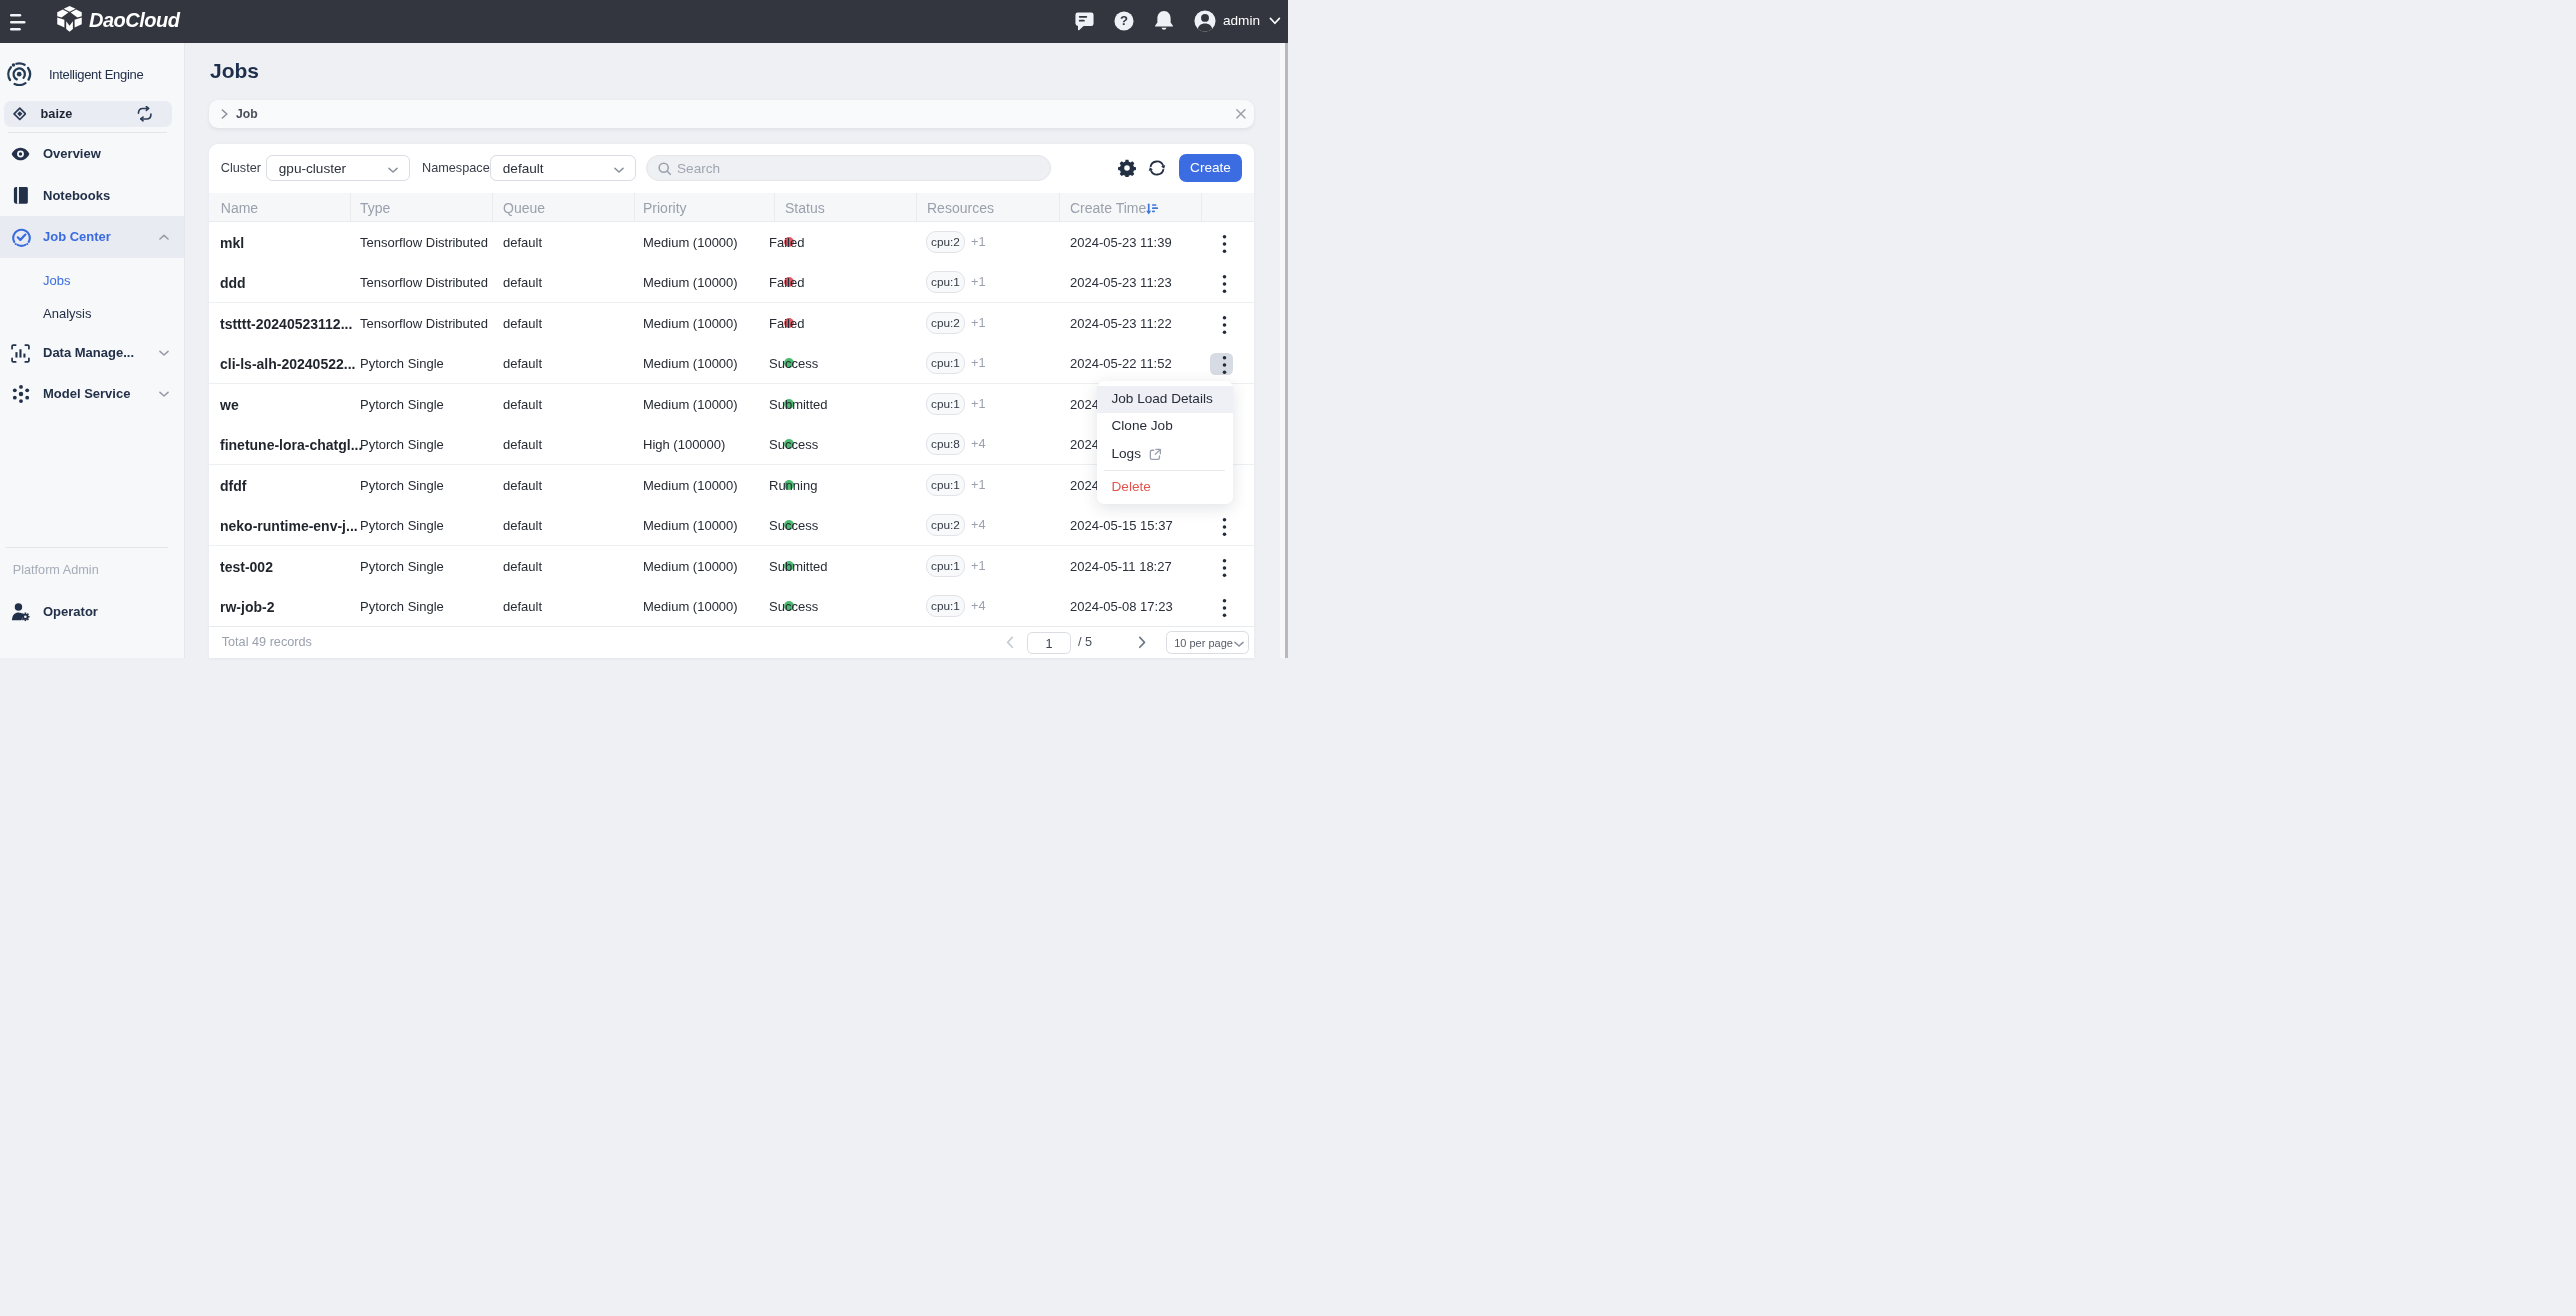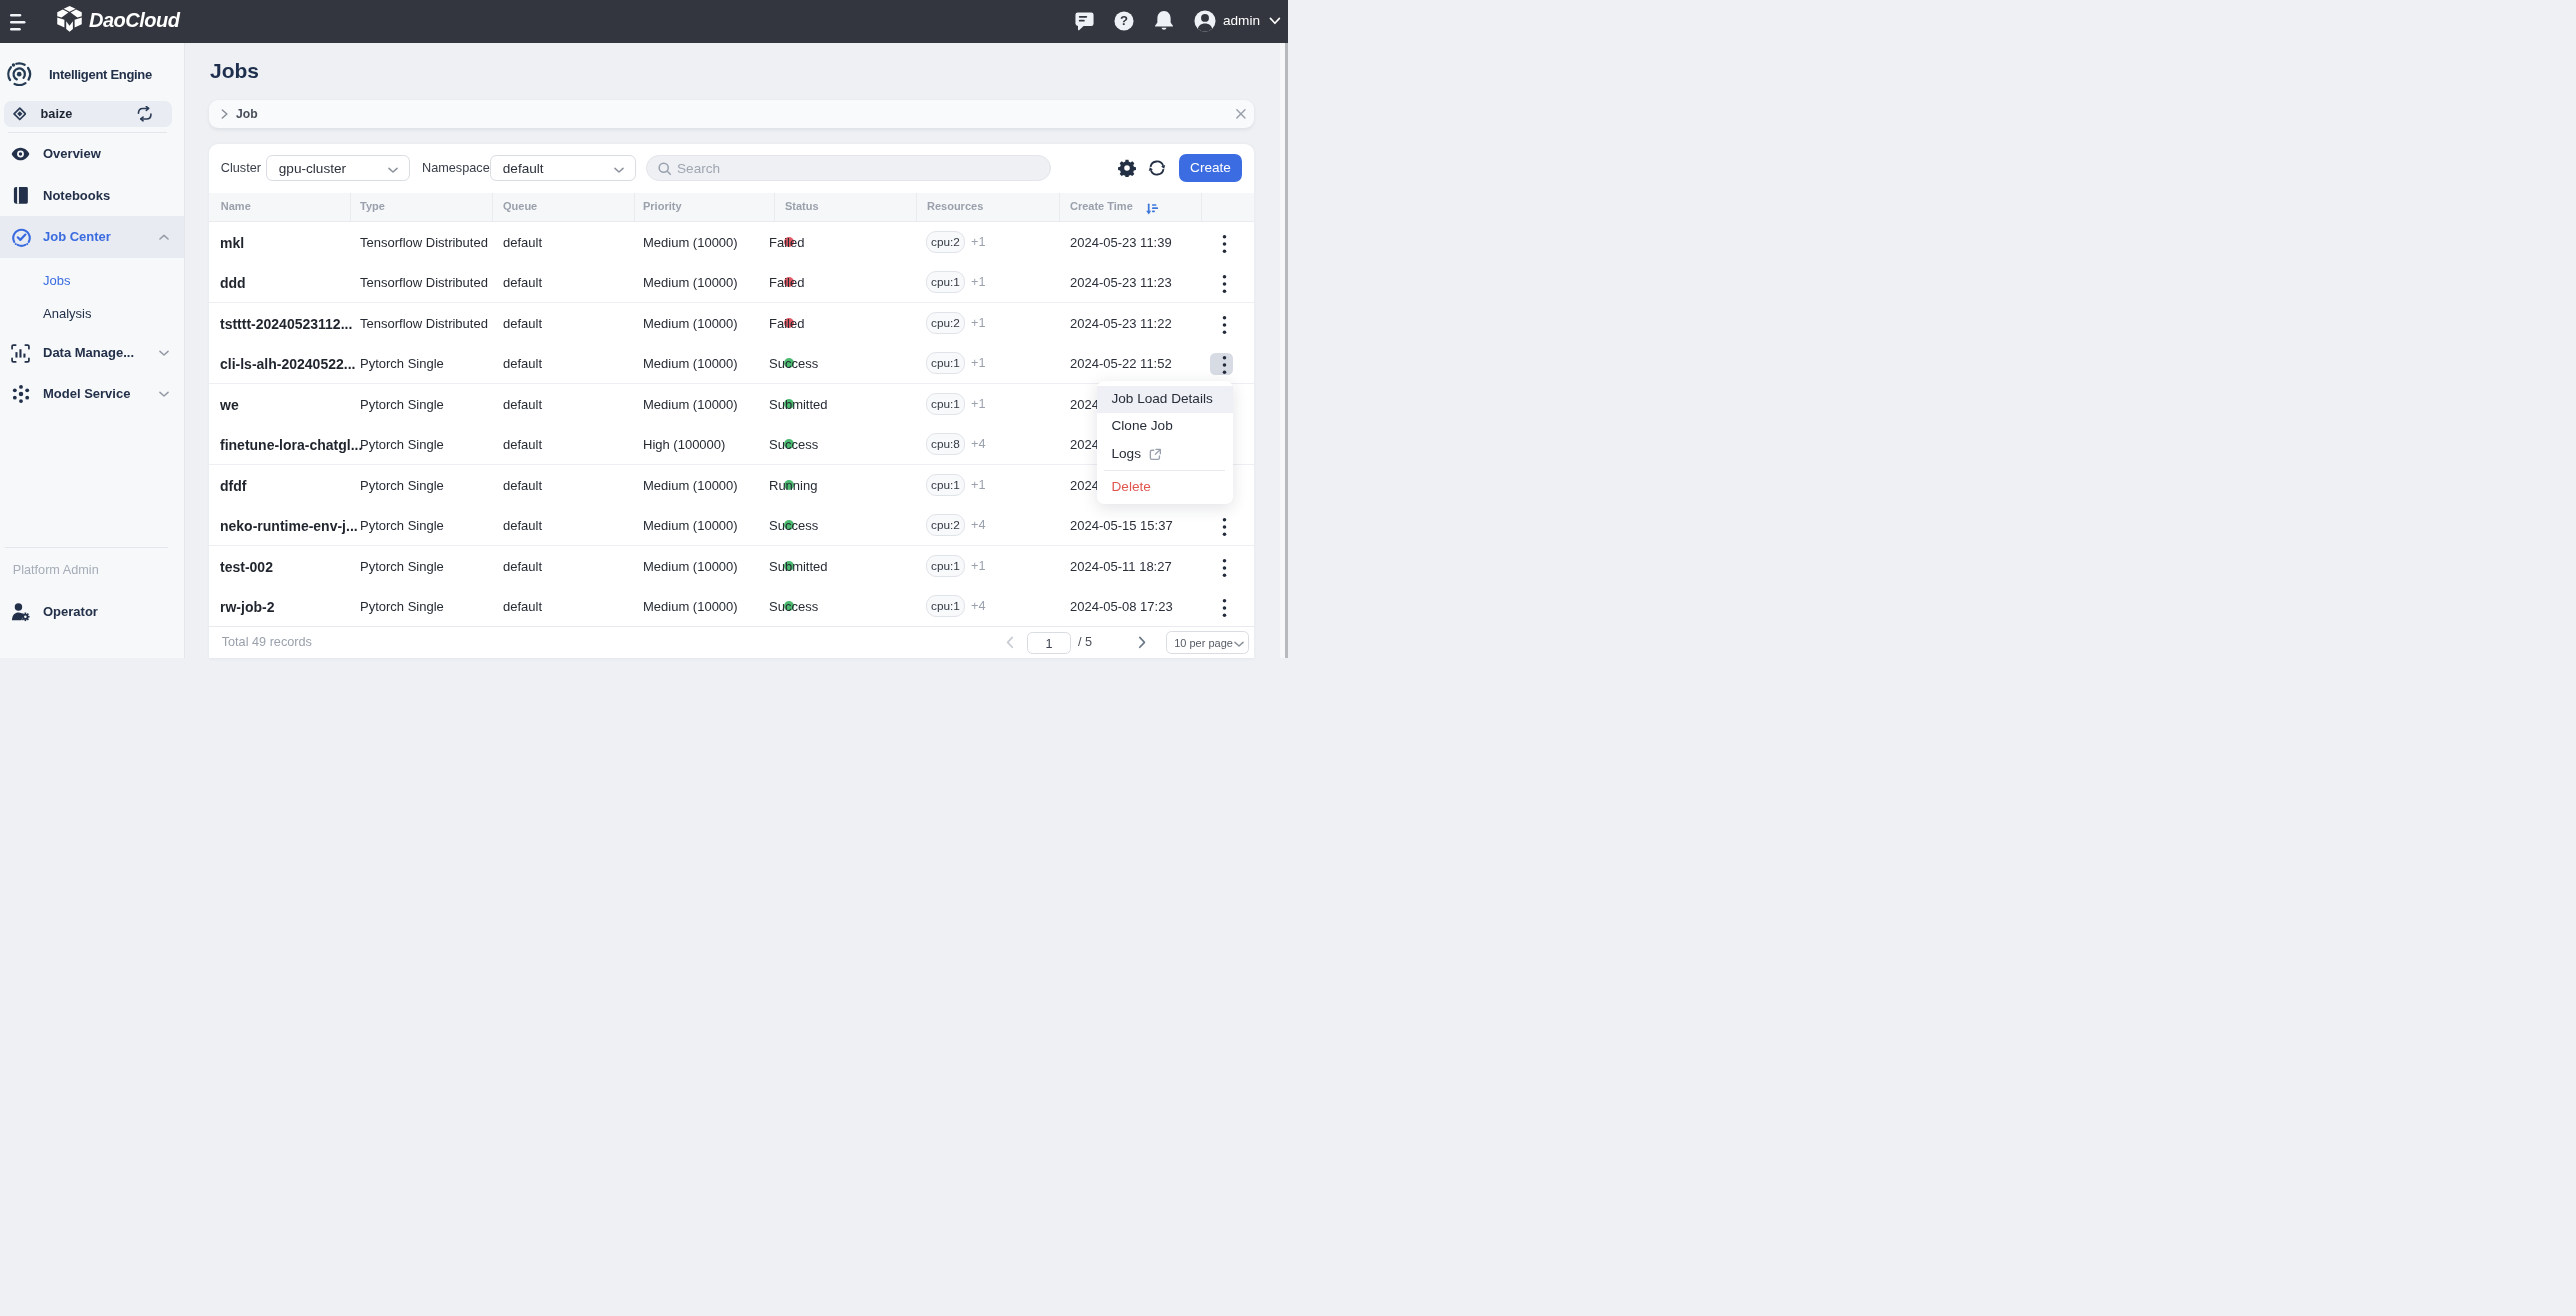--- a/index.html
+++ b/index.html
@@ -3,21 +3,21 @@
 <meta charset="utf-8">
 <style>
 * { margin:0; padding:0; box-sizing:border-box; }
 html,body { width:1288px; height:658px; overflow:hidden; font-family:"Liberation Sans", sans-serif; background:#eef0f4; }
 
 .topbar { position:absolute; left:0; top:0; width:1288px; height:43px; background:#33363e; z-index:30; }
 .logo-text { position:absolute; left:89px; top:9px; font-size:20px; font-weight:700; color:#fff; letter-spacing:-0.5px;font-style:italic; }
 .admin { position:absolute; left:1223px; top:12.7px; font-size:13.6px; color:#fff; }
 
 .sidebar { position:absolute; left:0; top:43px; width:184px; height:615px; background:#f7f8fa; z-index:20; box-shadow:0.9px 0 0 rgba(29,43,68,0.05); }
-.ie-text { position:absolute; left:43px; top:24.4px; font-size:13px; font-weight:700; color:#22304a; letter-spacing:-0.3px;padding-left:6px; }
+.ie-text { position:absolute; left:43px; top:24.4px; font-size:13px; font-weight:400; color:#22304a; letter-spacing:-0.3px;padding-left:6px; }
 .baize { position:absolute; left:3.6px; top:58px; width:168px; height:26px; background:#e9ecf3; border-radius:7.2px; }
 .baize-text { position:absolute; left:37px; top:5.9px; font-size:12.7px; font-weight:700; color:#1d2433; }
 .sdiv { position:absolute; left:8.1px; top:89px; width:159px; height:0.9px; background:#e4e6eb; }
 .mitem { position:absolute; left:0; width:184px; height:42px; }
 .mitem .mtext { position:absolute; left:43px; top:13px; font-size:13px; font-weight:600; color:#233049; }
 .mitem.active { background:#e9ebf2; }
 .mitem.active .mtext { color:#3a6ce0; }
 .sub { position:absolute; left:43px; font-size:13px; font-weight:500; color:#233049; }
 .sub.blue { color:#3a6ce0; }
 .plabel { position:absolute; left:12.7px; top:520px; font-size:12.7px; color:#a6adb8; }
@@ -27,21 +27,21 @@
 .jobbar .jtext { position:absolute; left:27px; top:7.2px; font-size:12.2px; font-weight:700; color:#4a505b; }
 .card { position:absolute; left:209px; top:144px; width:1045px; height:514px; background:#fff; border-radius:9px 9px 0 0; box-shadow:0 0.9px 3.6px rgba(40,50,70,0.05); }
 .flabel { position:absolute; top:17px; font-size:12.7px; color:#383e49; }
 .fselect { position:absolute; top:11px; height:26px; background:#fff; border:0.9px solid #d9dce2; border-radius:6.3px; }
 .fselect .stext { position:absolute; left:11.8px; top:4.5px; font-size:13.6px; color:#2b303b; }
 .search { position:absolute; left:437px; top:11px; width:405px; height:26px; background:#eef0f4; border:0.9px solid #e3e5e9; border-radius:13.6px; }
 .search .stext { position:absolute; left:30px; top:4.5px; font-size:13.6px; color:#a0a6b1; }
 .create { position:absolute; left:970px; top:10px; width:63px; height:28px; background:#3c6ce1; border-radius:7.2px; color:#fff; font-size:13.6px; text-align:center; line-height:28px; }
 
 .thead { position:absolute; left:0; top:49px; width:1045px; height:29px; background:#f6f7f9; border-bottom:0.9px solid #e9ebee; }
-.th { position:absolute; top:6.8px; font-size:11px; font-weight:700; color:#9aa1ac; }
+.th { position:absolute; top:6.8px; font-size:14px; font-weight:400; color:#9aa1ac; }
 .vsep { position:absolute; top:0; width:0.9px; height:29px; background:#e9ebee; }
 .row { position:absolute; left:0; width:1045px; height:41px; border-bottom:0.9px solid #edeff2; background:#fff; }
 .c-name { position:absolute; left:11px; top:12.7px; font-size:14px; font-weight:700; color:#1f242d; }
 .c-type { position:absolute; left:151px; top:12.7px; font-size:13px; color:#262b34; }
 .c-queue { position:absolute; left:294px; top:12.7px; font-size:13px; color:#262b34; }
 .c-prio { position:absolute; left:434px; top:12.7px; font-size:13px; color:#262b34; }
 .dot { position:absolute; left:575px; top:15.4px; width:10px; height:10px; border-radius:50%; }
 .dot.red { background:#e05b65; }
 .dot.green { background:#4cbb70; }
 .c-status { position:absolute; left:560px; top:12.7px; font-size:13px; color:#262b34; }

